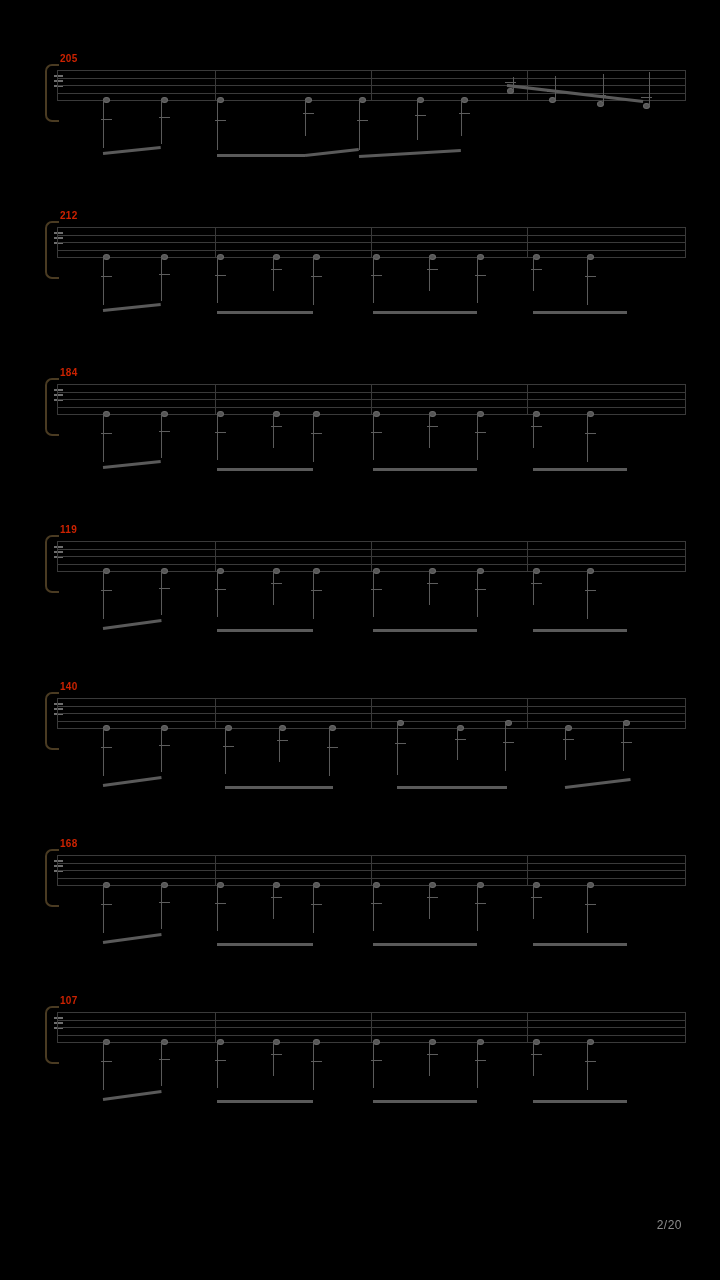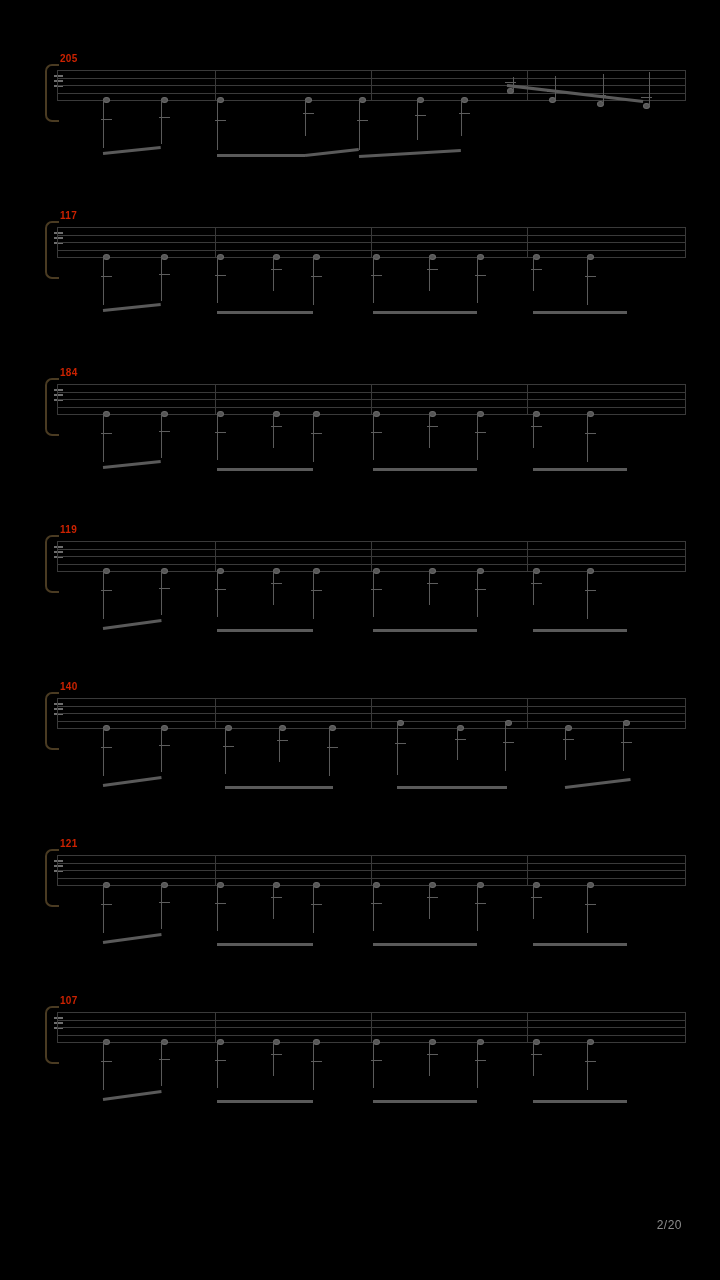--- a/index.html
+++ b/index.html
@@ -177,21 +177,21 @@
       <div class="stem" style="left: 515px; top: 6px; height: 24px;"></div>
       <div class="ledger" style="left: 507px; top: 21px; width: 11px;"></div>
       <div class="nh" style="left: 557px; top: 31px;"></div>
       <div class="stem" style="left: 563px; top: 4px; height: 30px;"></div>
       <div class="ledger" style="left: 555px; top: 25px; width: 11px;"></div>
       <div class="nh" style="left: 603px; top: 33px;"></div>
       <div class="stem" style="left: 609px; top: 2px; height: 34px;"></div>
       <div class="ledger" style="left: 601px; top: 27px; width: 11px;"></div>
     </div>
     <div class="system" style="top: 227px;">
-      <div class="measure-number">117</div>
+      <div class="measure-number">212</div>
       <div class="brace"></div>
       <div class="clef-block">
         <i style="top: 0px;"></i>
         <i style="top: 5px;"></i>
         <i style="top: 10px;"></i>
       </div>
       <div class="staff">
         <div class="line" style="top: 0px;"></div>
         <div class="line" style="top: 7.5px;"></div>
         <div class="line" style="top: 15px;"></div>
@@ -397,21 +397,21 @@
       <div class="stem" style="left: 465px; top: 25px; height: 48px;"></div>
       <div class="ledger" style="left: 463px; top: 43.6px; width: 11px;"></div>
       <div class="nh" style="left: 525px; top: 27px;"></div>
       <div class="stem" style="left: 525px; top: 30px; height: 32px;"></div>
       <div class="ledger" style="left: 523px; top: 41.4px; width: 11px;"></div>
       <div class="nh" style="left: 583px; top: 22px;"></div>
       <div class="stem" style="left: 583px; top: 25px; height: 48px;"></div>
       <div class="ledger" style="left: 581px; top: 43.6px; width: 11px;"></div>
     </div>
     <div class="system" style="top: 855px;">
-      <div class="measure-number">121</div>
+      <div class="measure-number">168</div>
       <div class="brace"></div>
       <div class="clef-block">
         <i style="top: 0px;"></i>
         <i style="top: 5px;"></i>
         <i style="top: 10px;"></i>
       </div>
       <div class="staff">
         <div class="line" style="top: 0px;"></div>
         <div class="line" style="top: 7.5px;"></div>
         <div class="line" style="top: 15px;"></div>

